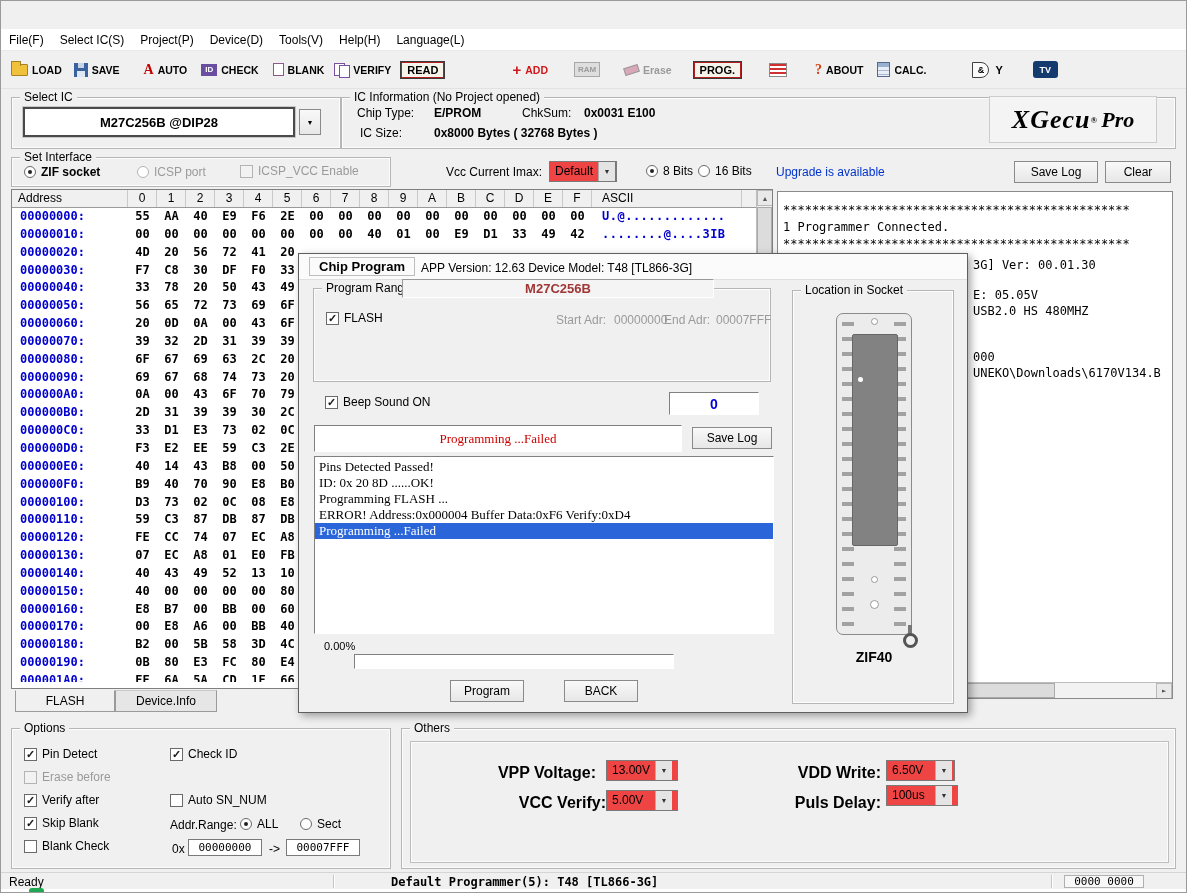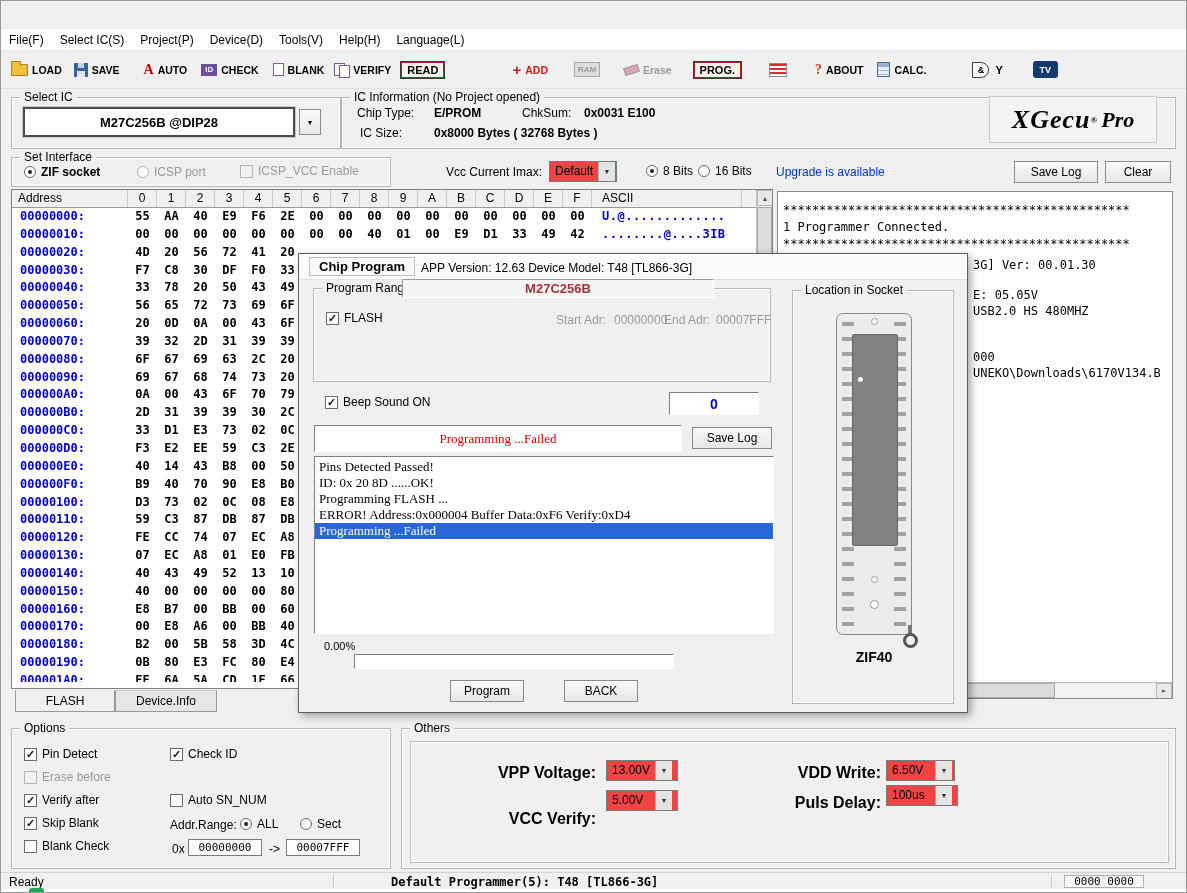--- a/index.html
+++ b/index.html
@@ -413,21 +413,21 @@
       <span class="volt-label" style="left:25px; top:22px; width:160px;">VPP Voltage:</span>
       <div class="selbox abs" style="left:195px; top:18px; width:72px;">
         <span class="val">13.00V</span>
         <span class="arr">▼</span>
       </div>
       <span class="volt-label" style="left:315px; top:22px; width:155px;">VDD Write:</span>
       <div class="selbox abs" style="left:475px; top:18px; width:69px;">
         <span class="val">6.50V</span>
         <span class="arr">▼</span>
       </div>
-      <span class="volt-label" style="left:25px; top:52px; width:160px;margin-top:16px;">VCC Verify:</span>
+      <span class="volt-label" style="left:35px; top:52px; width:160px;">VCC Verify:</span>
       <div class="selbox abs" style="left:195px; top:48px; width:72px;">
         <span class="val">5.00V</span>
         <span class="arr">▼</span>
       </div>
       <span class="volt-label" style="left:315px; top:52px; width:155px;">Puls Delay:</span>
       <div class="selbox abs" style="left:475px; top:43px; width:72px;">
         <span class="val">100us</span>
         <span class="arr">▼</span>
       </div>
     </div>

